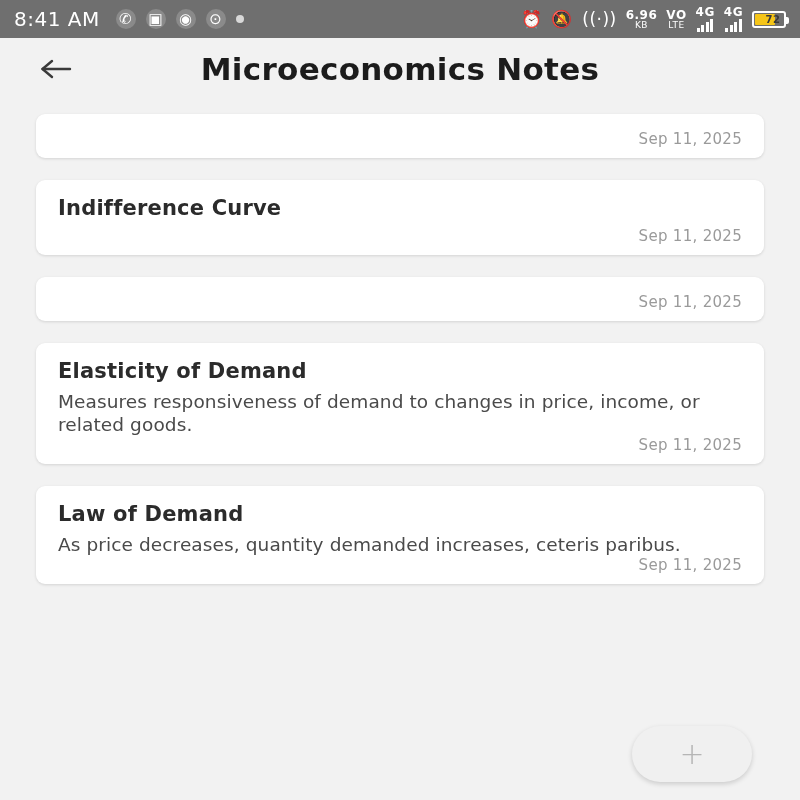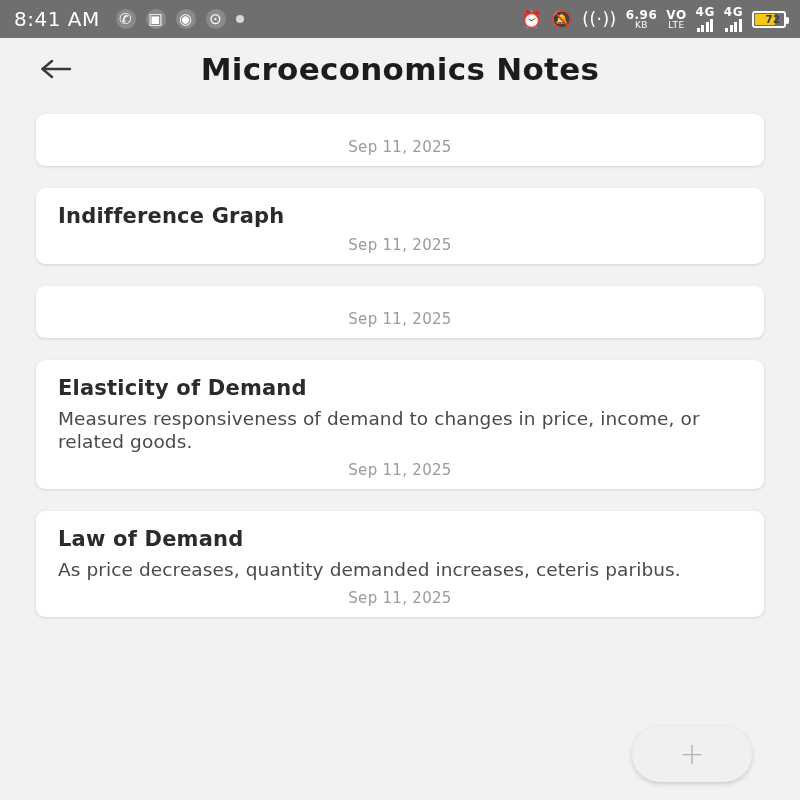--- a/index.html
+++ b/index.html
@@ -162,24 +162,23 @@
     margin-bottom: 7px;
     letter-spacing: 0.2px;
   }
   .note-body {
     font-size: 18.5px;
     color: #4a4a4a;
     line-height: 1.25;
     letter-spacing: 0.1px;
   }
   .note-date {
-    text-align: center;
+    text-align: right;
     font-size: 15px;
     color: #9a9a9a;
-    margin-top: 8px;
     letter-spacing: 0.3px;
   }
 
   
   .fab {
     position: absolute;
     right: 48px;
     bottom: 18px;
     width: 120px;
     height: 56px;
@@ -259,21 +258,21 @@
     <div class="app-title">Microeconomics Notes</div>
   </div>
 
   <div class="list">
 
     <div class="note-card">
       <div class="note-date">Sep 11, 2025</div>
     </div>
 
     <div class="note-card">
-      <div class="note-title">Indifference Graph</div>
+      <div class="note-title">Indifference Curve</div>
       <div class="note-date">Sep 11, 2025</div>
     </div>
 
     <div class="note-card">
       <div class="note-date">Sep 11, 2025</div>
     </div>
 
     <div class="note-card">
       <div class="note-title">Elasticity of Demand</div>
       <div class="note-body">Measures responsiveness of demand to changes in price, income, or related goods.</div>

